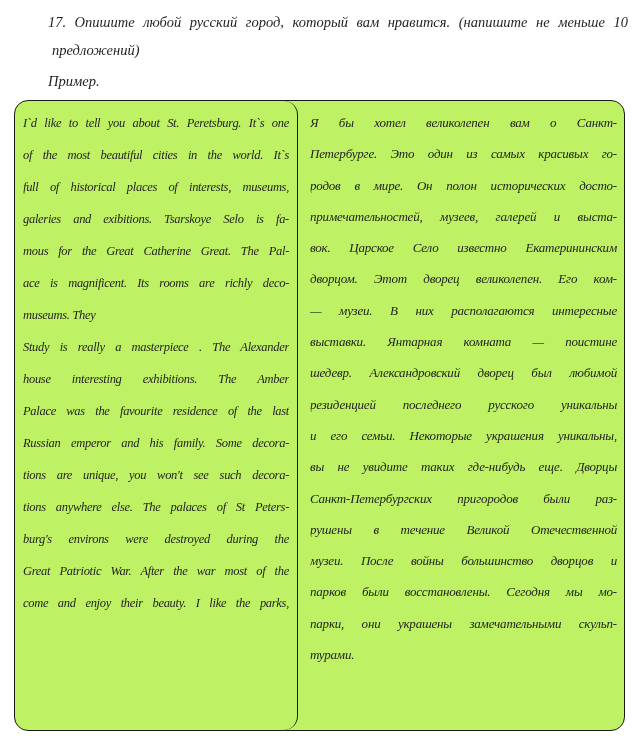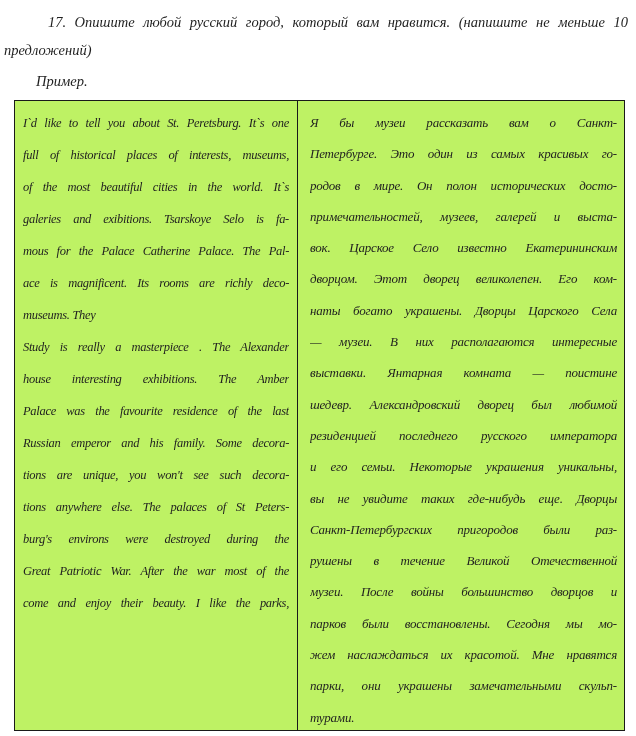--- a/index.html
+++ b/index.html
@@ -1,38 +1,38 @@
 <!DOCTYPE html>
 <html><head>
 <meta charset="utf-8">
 <style>
-  * { margin: 0; padding: 0; box-sizing: border-box; }
+  * { margin: 0; padding: 0; box-sizing: border-box; border-radius: 14px; }
   html, body {
     width: 636px; height: 736px;
     background: #ffffff;
     font-family: "Liberation Serif", serif;
     color: #1f1f1f;
     overflow: hidden;
   }
   .page { width: 636px; height: 736px; padding: 8px 8px 0 4px; }
 
   
   .task-para { font-style: italic; font-size: 14.5px; line-height: 28px; width: 624px; }
   .task-line1 {
     text-indent: 44px;
     text-align: justify;
     text-align-last: justify;
     white-space: nowrap;
     overflow: hidden;
   }
-  .task-line2 { text-align: left; }
+  .task-line2 { text-align: left; margin-left: 48px; }
   .example-label {
     font-style: italic;
     font-size: 14.5px;
-    margin: 4px 0 0 32px;
+    margin: 4px 0 0 44px;
     line-height: 26px;
   }
 
   
   .example-table {
     margin-top: 6px;
     margin-left: 10px;
     width: 611px;
     height: 631px;
     display: flex;
@@ -71,53 +71,51 @@
   <div class="task-para">
     <div class="task-line1">17. Опишите любой русский город, который вам нравится. (напишите не меньше 10</div>
     <div class="task-line2">предложений)</div>
   </div>
 
   <div class="example-label">Пример.</div>
 
   <div class="example-table">
     <div class="cell left" id="col-en">
         <div class="line">I`d like to tell you about St. Peretsburg. It`s one</div>
+        <div class="line">of the most beautiful cities in the world. It`s</div>
         <div class="line">full of historical places of interests, museums,</div>
-        <div class="line">of the most beautiful cities in the world. It`s</div>
         <div class="line">galeries and exibitions. Tsarskoye Selo is fa-</div>
-        <div class="line">mous for the Palace Catherine Palace. The Pal-</div>
+        <div class="line">mous for the Great Catherine Great. The Pal-</div>
         <div class="line">ace is magnificent. Its rooms are richly deco-</div>
         <div class="line no-just">museums. They</div>
         <div class="line">Study is really a masterpiece . The Alexander</div>
         <div class="line">house interesting exhibitions. The Amber</div>
         <div class="line">Palace was the favourite residence of the last</div>
         <div class="line">Russian emperor and his family. Some decora-</div>
         <div class="line">tions are unique, you won't see such decora-</div>
         <div class="line">tions anywhere else. The palaces of St Peters-</div>
         <div class="line">burg's environs were destroyed during the</div>
         <div class="line">Great Patriotic War. After the war most of the</div>
         <div class="line">come and enjoy their beauty. I like the parks,</div>
       </div>
     <div class="cell right" id="col-ru">
-        <div class="line">Я бы музеи рассказать вам о Санкт-</div>
+        <div class="line">Я бы хотел великолепен вам о Санкт-</div>
         <div class="line">Петербурге. Это один из самых красивых го-</div>
         <div class="line">родов в мире. Он полон исторических досто-</div>
         <div class="line">примечательностей, музеев, галерей и выста-</div>
         <div class="line">вок. Царское Село известно Екатерининским</div>
         <div class="line">дворцом. Этот дворец великолепен. Его ком-</div>
-        <div class="line">наты богато украшены. Дворцы Царского Села</div>
         <div class="line">— музеи. В них располагаются интересные</div>
         <div class="line">выставки. Янтарная комната — поистине</div>
         <div class="line">шедевр. Александровский дворец был любимой</div>
-        <div class="line">резиденцией последнего русского императора</div>
+        <div class="line">резиденцией последнего русского уникальны</div>
         <div class="line">и его семьи. Некоторые украшения уникальны,</div>
         <div class="line">вы не увидите таких где-нибудь еще. Дворцы</div>
         <div class="line">Санкт-Петербургских пригородов были раз-</div>
         <div class="line">рушены в течение Великой Отечественной</div>
         <div class="line">музеи. После войны большинство дворцов и</div>
         <div class="line">парков были восстановлены. Сегодня мы мо-</div>
-        <div class="line">жем наслаждаться их красотой. Мне нравятся</div>
         <div class="line">парки, они украшены замечательными скульп-</div>
         <div class="line no-just">турами.</div>
       </div>
   </div>
 
 </div>
 
 </body></html>

